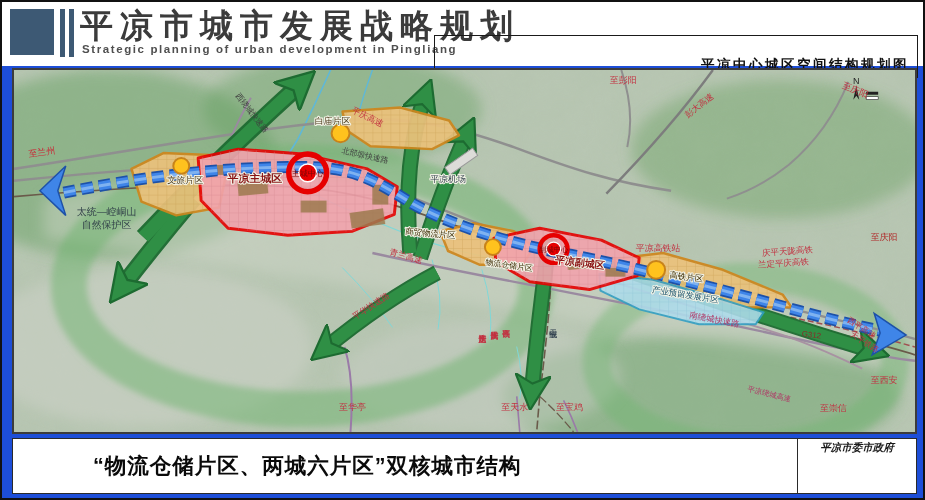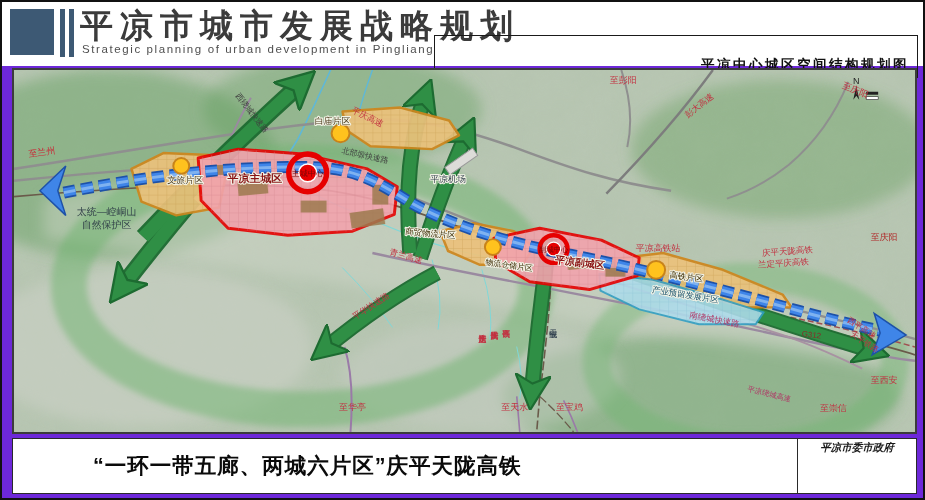--- a/index.html
+++ b/index.html
@@ -1,25 +1,25 @@
 <!DOCTYPE html>
 <html><head>
 <meta charset="utf-8">
 <style>
   html,body{margin:0;padding:0;background:#e8e8e8;}
-  .slide{position:relative;width:925px;height:500px;background:#6d28d9;border:2px solid #111;
+  .slide{position:relative;width:925px;height:500px;background:#1d4ed8;border:2px solid #111;
          box-sizing:border-box;overflow:hidden;font-family:"Liberation Sans",sans-serif;}
   
   .hdr{position:absolute;left:0;top:0;width:100%;height:64px;background:#fff;}
   .hdr-logo{position:absolute;left:8px;top:7px;width:44px;height:46px;background:#3d5974;}
   .hdr-bar1{position:absolute;left:58px;top:7px;width:5px;height:48px;background:#3d5974;}
   .hdr-bar2{position:absolute;left:67px;top:7px;width:5px;height:48px;background:#3d5974;}
   .hdr-title{position:absolute;left:78px;top:2px;font-size:33px;font-weight:bold;color:#3b3b3b;
              letter-spacing:7px;white-space:nowrap;}
-  .hdr-sub{position:absolute;left:80px;top:41px;font-size:11.5px;font-weight:normal;color:#4f4f4f;
+  .hdr-sub{position:absolute;left:80px;top:41px;font-size:11.5px;font-weight:bold;color:#4f4f4f;
            letter-spacing:1.6px;white-space:nowrap;}
   .hdr-frame{position:absolute;left:432px;top:9px;width:484px;height:43px;border:1.5px solid #1a1a1a;
              box-sizing:border-box;margin-top:24px;}
   .hdr-caption{position:absolute;right:8px;bottom:3px;font-size:13.5px;color:#111;letter-spacing:2.5px;
                font-weight:bold;white-space:nowrap;}
   
   .map-frame{position:absolute;left:10px;top:66px;width:905px;height:366px;border:2px solid #3c3c3c;
              box-sizing:border-box;background:#b6c5b0;}
   .map-frame svg{display:block;width:100%;height:100%;}
   text{font-family:"Liberation Sans",sans-serif;}
@@ -268,19 +268,19 @@
       <text x="558" y="344" font-size="9" fill="#c23040" text-anchor="middle">至宝鸡</text>
       <text x="541" y="256" font-size="8" fill="#2a3a4a" class="vtext">宝中二线</text>
       <text x="494" y="256" font-size="8" fill="#c23040" class="vtext">西平高铁</text>
       <text x="482" y="258" font-size="8" fill="#c23040" class="vtext">庆平天陇高铁</text>
       <text x="470" y="261" font-size="8" fill="#c23040" class="vtext">兰定平庆高铁</text>
     </g>
   </svg>
   </div>
 
   <div class="ftr">
-    <div class="ftr-caption">“一环一带五廊、两城六片区”庆平天陇高铁</div>
+    <div class="ftr-caption">“物流仓储片区、两城六片区”双核城市结构</div>
     <div class="page-box">
       <div class="page-agency">平凉市委市政府</div>
     </div>
   </div>
 
 </div>
 
 </body></html>

